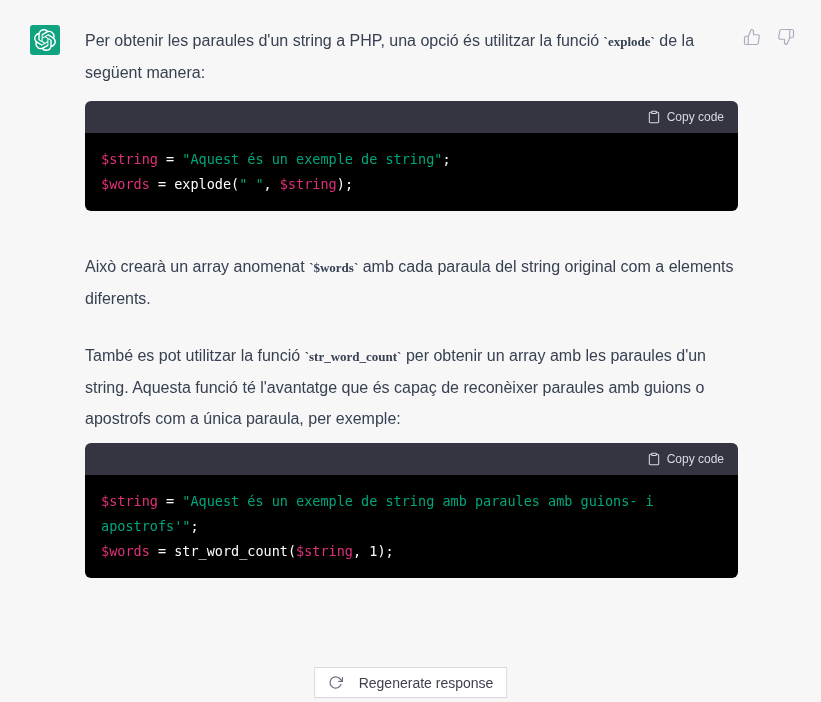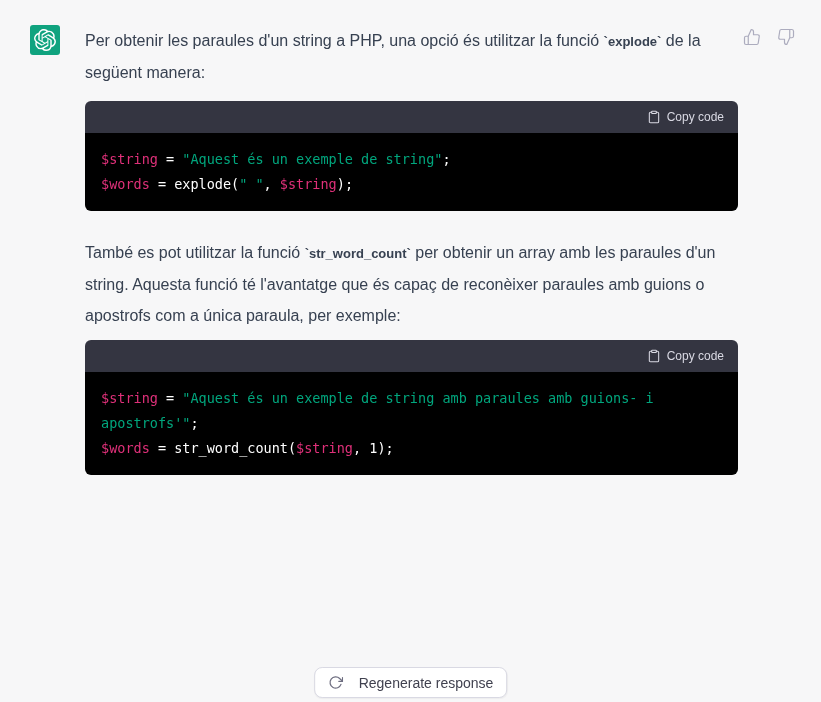--- a/index.html
+++ b/index.html
@@ -24,42 +24,42 @@
   }
   .fb-icon { width:18px; height:18px; cursor:pointer; }
   .content {
     position:absolute; left:85px; top:25px; width:653px;
     display:flex; flex-direction:column;
   }
   .para { font-size:16px; line-height:31px; margin:0; }
   .mt-40 { margin-top:40px; }
   .mt-18 { margin-top:26px; }
   .inline-code {
-    font-family:Liberation Sans, sans-serif;
+    font-family:Liberation Serif, serif;
     font-weight:bold; font-size:13px; color:#374151;
   }
   .code-block { border-radius:6px; overflow:hidden; width:653px; }
   .cb-mt1 { margin-top:13px; }
   .cb-mt2 { margin-top:9px; }
   .code-header {
     height:32px; display:flex; align-items:center; justify-content:flex-end;
     padding:0 14px; font-size:12px; color:#d9d9e3;
   }
   .copy-btn { display:flex; align-items:center; gap:6px; cursor:pointer; }
   .copy-btn svg { width:14px; height:14px; }
   .code-body {
     padding:14px 16px;
     font-family:"DejaVu Sans Mono","Liberation Mono",monospace;
     font-size:13.5px; line-height:25px;
     white-space:pre;
   }
   .code-line { min-height:25px; }
   .regen {
     position:absolute; top:667px; left:50%; transform:translateX(-50%);
-    height:31px; background:#ffffff; border:1px solid #d9d9e3; border-radius:8px;
+    height:31px; background:#ffffff; border:1px solid #d9d9e3; border-radius:0;
     display:flex; align-items:center; gap:16px; padding:0 13px;
     font-size:14px; color:#40414f; cursor:pointer;
     font-family:"Liberation Sans","DejaVu Sans",sans-serif;
     box-shadow:0 1px 1px rgba(0,0,0,0.04);
   }
   .regen svg { width:15px; height:15px; color:#6e6e80; }
 </style>
 </head>
 <body>
 
@@ -88,20 +88,21 @@
         <svg viewBox="0 0 24 24" fill="none" stroke="currentColor" stroke-width="1.8" stroke-linecap="round" stroke-linejoin="round">
           <path d="M16 4h2a2 2 0 0 1 2 2v14a2 2 0 0 1-2 2H6a2 2 0 0 1-2-2V6a2 2 0 0 1 2-2h2"></path>
           <rect x="8" y="2" width="8" height="4" rx="1"></rect>
         </svg>
         <span>Copy code</span>
       </div>
     </div>
     <div class="code-body" style="background-color: rgb(0, 0, 0);"><div class="code-line"><span style="color: rgb(223, 48, 121);">$string</span><span style="color: rgb(255, 255, 255);"> = </span><span style="color: rgb(0, 166, 125);">"Aquest és un exemple de string"</span><span style="color: rgb(255, 255, 255);">;</span></div><div class="code-line"><span style="color: rgb(223, 48, 121);">$words</span><span style="color: rgb(255, 255, 255);"> = explode(</span><span style="color: rgb(0, 166, 125);">" "</span><span style="color: rgb(255, 255, 255);">, </span><span style="color: rgb(223, 48, 121);">$string</span><span style="color: rgb(255, 255, 255);">);</span></div></div>
   </div>
 
+  <p class="para mt-40"><span class="text-run">Això crearà un array anomenat </span><span class="inline-code">`$words`</span><span class="text-run"> amb cada paraula del string original com a elements diferents.</span></p>
 
   <p class="para mt-18"><span class="text-run">També es pot utilitzar la funció </span><span class="inline-code">`str_word_count`</span><span class="text-run"> per obtenir un array amb les paraules d'un string. Aquesta funció té l'avantatge que és capaç de reconèixer paraules amb guions o apostrofs com a única paraula, per exemple:</span></p>
 
   <div class="code-block cb-mt2">
     <div class="code-header" style="background-color: rgb(52, 53, 65);">
       <div class="copy-btn">
         <svg viewBox="0 0 24 24" fill="none" stroke="currentColor" stroke-width="1.8" stroke-linecap="round" stroke-linejoin="round">
           <path d="M16 4h2a2 2 0 0 1 2 2v14a2 2 0 0 1-2 2H6a2 2 0 0 1-2-2V6a2 2 0 0 1 2-2h2"></path>
           <rect x="8" y="2" width="8" height="4" rx="1"></rect>
         </svg>

